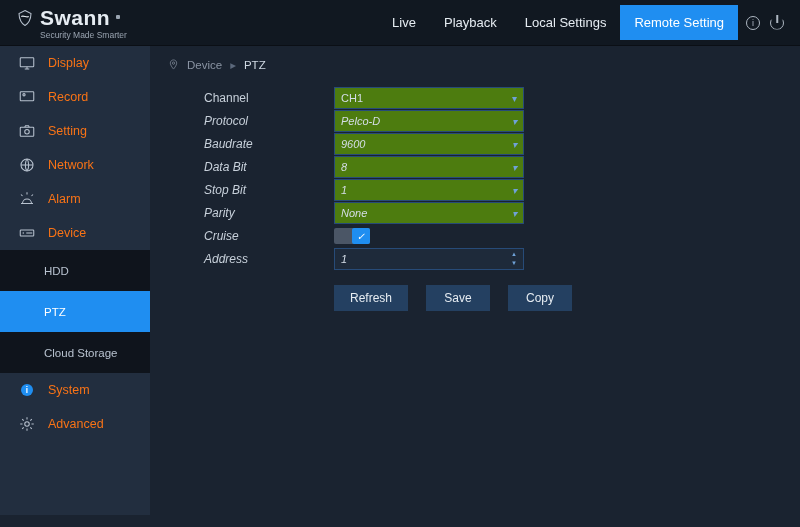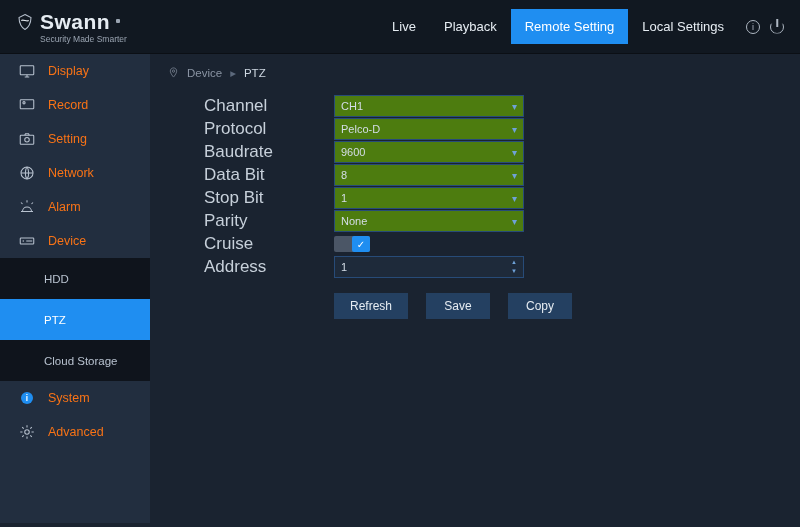--- a/index.html
+++ b/index.html
@@ -1,18 +1,18 @@
 <!DOCTYPE html>
 <html><head>
 <meta charset="utf-8">
 <style>
   * { box-sizing: border-box; margin: 0; padding: 0; }
   html, body { width: 800px; height: 527px; font-family: Arial, Helvetica, sans-serif; background: #1a2330; color: #c7d0da; overflow: hidden; font-size: 12px; }
 
-  .topbar { display: flex; align-items: center; height: 54px; padding: 0 16px; background: #111821; border-bottom: 1px solid #0b0f15; }
+  .topbar { display: flex; align-items: center; height: 46px; padding: 0 16px; background: #111821; border-bottom: 1px solid #0b0f15; }
   .brand { display: flex; flex-direction: column; justify-content: center; gap: 2px; }
   .brand-row { display: flex; align-items: center; gap: 6px; }
   .brand-name { font-size: 21px; font-weight: 600; color: #e6ecf2; letter-spacing: 0.5px; }
   .brand-tag { font-size: 8.5px; color: #9aa4b1; margin-left: 24px; margin-top: -2px; text-align: right; }
   .brand-dot { width: 4px; height: 4px; background:#9aa4b1; display:inline-block; vertical-align: middle; margin-bottom:2px; border-radius:1px;}
   .topnav { margin-left: auto; display: flex; align-items: center; gap: 0; }
   .topnav-item { padding: 10px 14px; font-size: 13px; font-weight: 400; color: #e6ecf2; cursor: pointer; }
   .topnav-item.active { background: #1f8ef1; color: #fff; }
   .top-icons { display: flex; align-items: center; gap: 10px; margin-left: 8px; }
   .icon-circle { width: 14px; height: 14px; border: 1.5px solid #aeb7c2; border-radius: 50%; display:flex;align-items:center;justify-content:center; font-size:9px; color:#aeb7c2;}
@@ -29,22 +29,22 @@
   .side-sub { padding: 8px 14px 8px 44px; height: 41px; font-size: 11.5px; color: #b8c2cf; cursor: pointer; display:flex; align-items:center; }
   .side-sub.active { background: #1f8ef1; color: #fff; }
 
   .main { flex: 1; background: #1a2330; padding: 8px 18px 18px 18px; overflow:auto; }
   .crumbs { display: flex; align-items: center; gap: 8px; font-size: 11.5px; color: #8a94a3; padding: 4px 0 14px 0; }
   .crumb-sep { color: #5c697c; }
   .crumb-active { color: #cfd8e2; }
 
   .form { margin-left: 36px; }
   .form-row { display: flex; align-items: center; height: 24px; margin-bottom: 0px; }
-  .form-row + .form-row { margin-top: -1px; }
-  .form-label { width: 130px; font-size: 17px; color: #c7d0da; }
+  .form-row + .form-row { margin-top: -1px; font-style: italic; }
+  .form-label { width: 130px; font-size: 12px; color: #c7d0da; }
   .select { position: relative; width: 190px; height: 22px; background: #4d7c0f; border: 1px solid #274b78; color: #d4dde7; font-size: 11px; padding: 0 22px 0 6px; display:flex; align-items:center; cursor:pointer; }
   .select::after { content:"▾"; position:absolute; right:6px; top:50%; transform:translateY(-50%); font-size:10px; color:#6fa2d8; }
   .input-num { width: 190px; height: 22px; background: #1e2a3a; border: 1px solid #274b78; color: #d4dde7; font-size: 11px; padding: 0 6px; display:flex; align-items:center; position:relative;}
   .input-num .spin { position:absolute; right:2px; top:1px; bottom:1px; width:14px; display:flex; flex-direction:column; }
   .input-num .spin span{ flex:1; font-size:6px; color:#6fa2d8; text-align:center; line-height:9px; cursor:pointer;}
 
   .toggle { width: 36px; height: 16px; background: #4b5666; position: relative; border-radius: 2px; cursor:pointer; }
   .toggle-knob { position: absolute; right: 0; top: 0; width: 18px; height: 16px; background: #1f8ef1; border-radius: 2px; display:flex; align-items:center; justify-content:center; color:#fff; font-size:10px;}
 
   .btn-row { display:flex; gap:18px; margin-top: 14px; margin-left: 130px; }
@@ -66,22 +66,22 @@
       </span>
       <span class="brand-name">Swann</span>
         <span class="brand-dot"></span>
     </div>
     <span class="brand-tag">Security Made Smarter</span>
   </div>
 
   <div class="topnav">
     <div class="topnav-item">Live</div>
     <div class="topnav-item">Playback</div>
+    <div class="topnav-item">Local Settings</div>
     <div class="topnav-item active">Remote Setting</div>
-    <div class="topnav-item">Local Settings</div>
     <div class="top-icons">
       <span class="icon-circle">i</span>
       <span class="icon-power"></span>
     </div>
   </div>
 </div>
 
 <div class="layout">
   <div class="sidebar">
     <div class="side-item">

